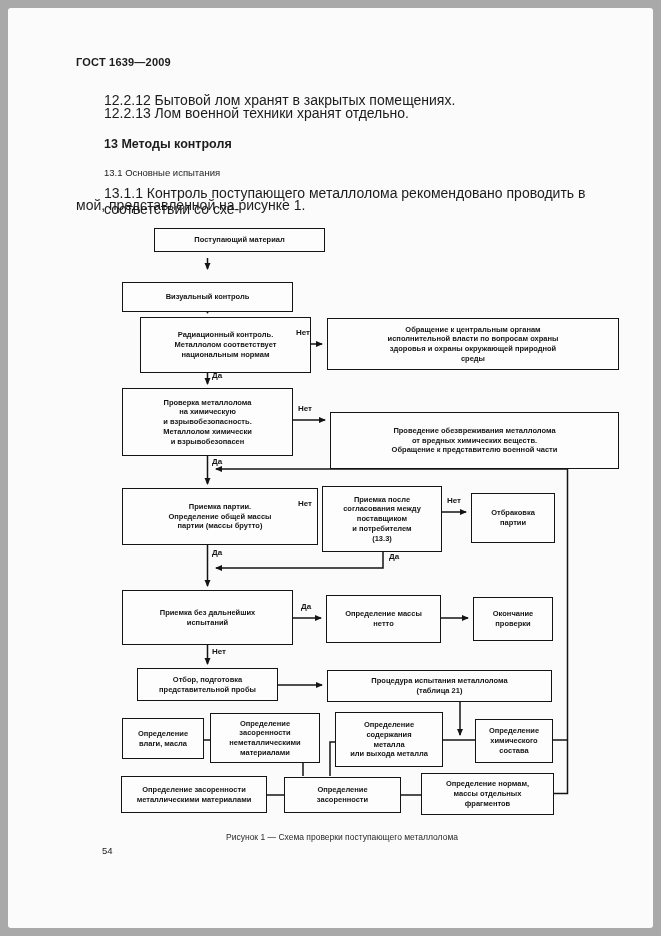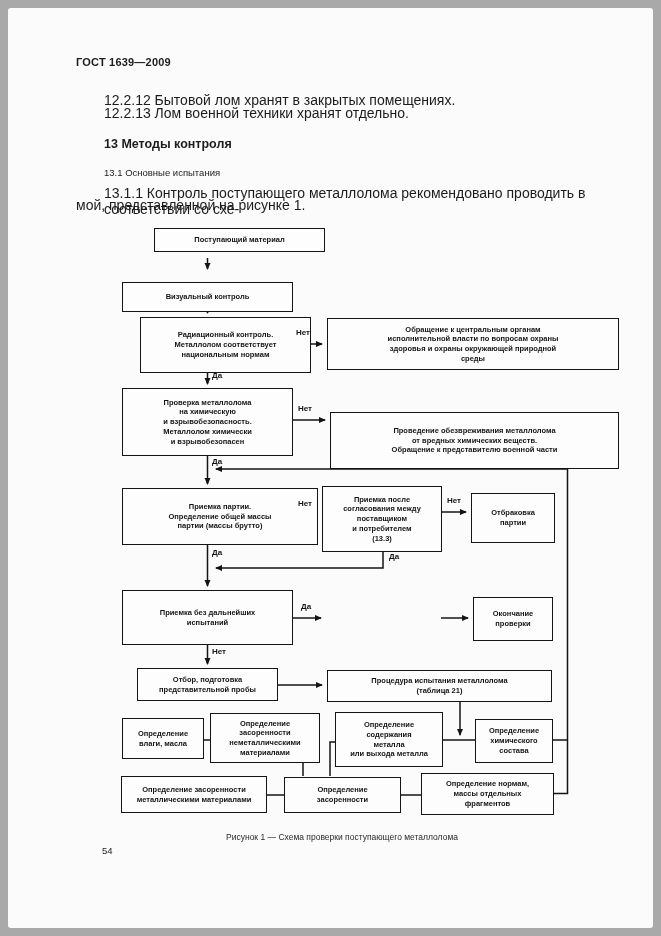--- a/index.html
+++ b/index.html
@@ -120,20 +120,22 @@
 партии (массы брутто)</div>
   <div class="fbox" style="left:322px;top:486px;width:120px;height:66px;">Приемка после
 согласования между
 поставщиком
 и потребителем
 (13.3)</div>
   <div class="fbox" style="left:471px;top:493px;width:84px;height:50px;">Отбраковка
 партии</div>
   <div class="fbox" style="left:122px;top:590px;width:171px;height:55px;">Приемка без дальнейших
 испытаний</div>
+  <div class="fbox" style="left:326px;top:595px;width:115px;height:48px;">Определение массы
+нетто</div>
   <div class="fbox" style="left:137px;top:668px;width:141px;height:33px;">Отбор, подготовка
 представительной пробы</div>
   <div class="fbox" style="left:473px;top:597px;width:80px;height:44px;">Окончание
 проверки</div>
   <div class="fbox" style="left:327px;top:670px;width:225px;height:32px;">Процедура испытания металлолома
 (таблица 21)</div>
   <div class="fbox" style="left:122px;top:718px;width:82px;height:41px;">Определение
 влаги, масла</div>
   <div class="fbox" style="left:210px;top:713px;width:110px;height:50px;">Определение
 засоренности

